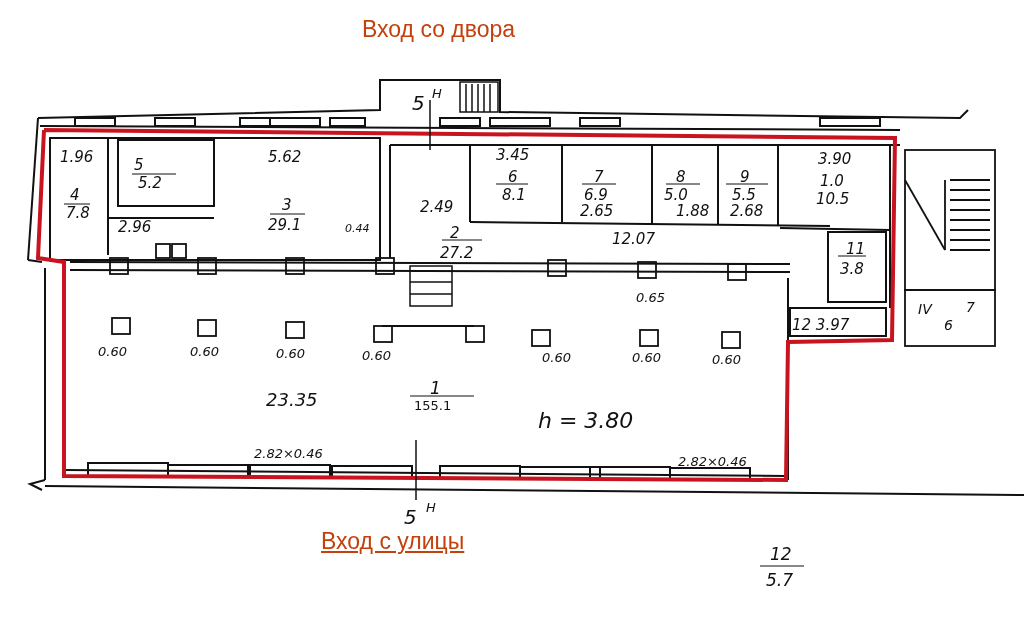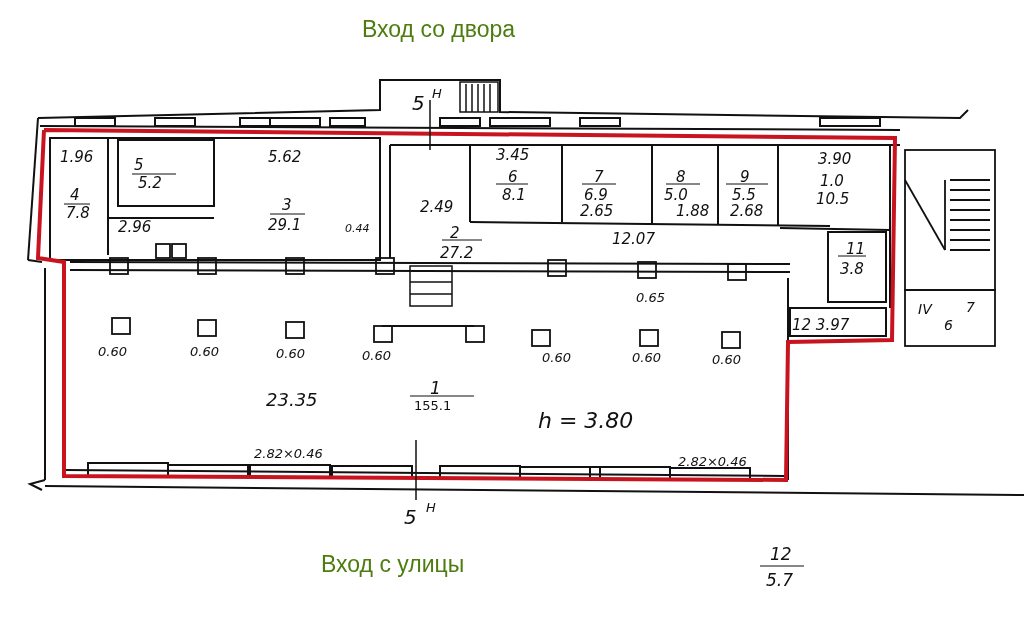--- a/index.html
+++ b/index.html
@@ -1,26 +1,26 @@
 <!DOCTYPE html>
 <html><head>
 <meta charset="utf-8">
 <style>
   html, body { margin:0; padding:0; background:#ffffff; }
   body { width:1024px; height:618px; position:relative; overflow:hidden; font-family:"DejaVu Sans", sans-serif; }
-  .caption { position:absolute; color:#4d7c0f; font-family:"Liberation Sans", sans-serif; font-size:23px; }
+  .caption { position:absolute; color:#c2410c; font-family:"Liberation Sans", sans-serif; font-size:23px; }
   svg { position:absolute; left:0; top:0; }
   .hw { font-family:"DejaVu Sans", sans-serif; font-style:italic; fill:#111; }
   .ln { stroke:#111; fill:none; }
 </style>
 </head>
 <body>
 
 <div class="caption" style="left:362px; top:16px;">Вход со двора</div>
-<div class="caption" style="left:321px; top:551px;">Вход с улицы</div>
+<div class="caption" style="left:321px; top:528px;text-decoration:underline;">Вход с улицы</div>
 
 <svg width="1024" height="618" viewBox="0 0 1024 618" xmlns="http://www.w3.org/2000/svg">
 
   <g class="ln" stroke-width="2">
     <polyline points="38,118 380,110 380,80 500,80 500,112 960,118 968,110"></polyline>
     <polyline points="40,126 900,130"></polyline>
     <line x1="38" y1="118" x2="28" y2="260"></line>
     <line x1="28" y1="260" x2="42" y2="262"></line>
     <line x1="45" y1="268" x2="45" y2="480"></line>
     <polyline points="45,480 30,484 42,490"></polyline>

